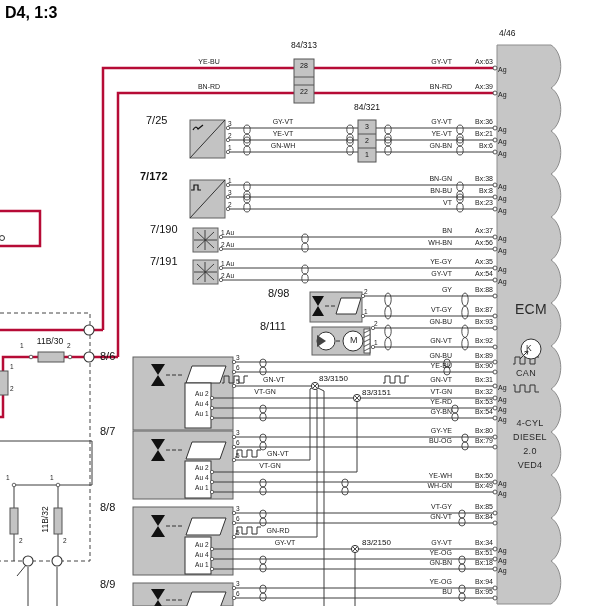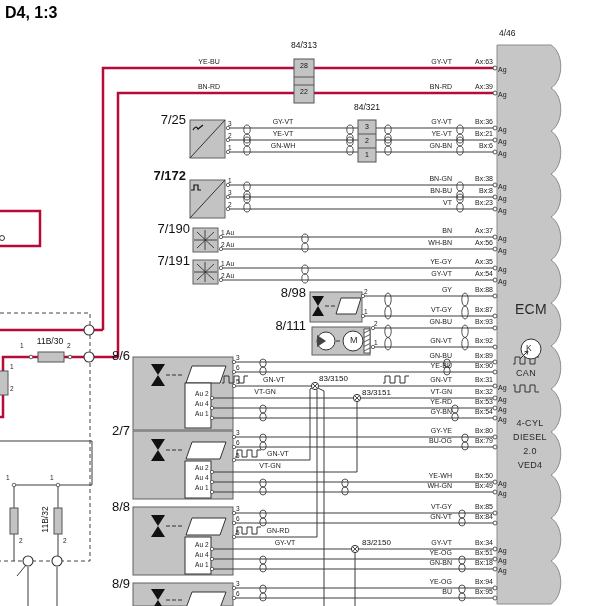--- a/index.html
+++ b/index.html
@@ -3,21 +3,21 @@
 <meta charset="utf-8">
 <style>
   body{margin:0;background:#888}
   #stage{position:relative;width:602px;height:606px;background:#fff;overflow:hidden;
          font-family:"Liberation Sans", sans-serif;}
   #wiresvg{position:absolute;left:0;top:0}
   #labels div{position:absolute;white-space:nowrap}
   .lbl{font-size:7px;line-height:8px;color:#1a1a1a}
   .ctr{text-align:center}
   .rt{text-align:right}
-  .cid{font-size:13px;line-height:10px;color:#111;text-align:right}
+  .cid{font-size:11px;line-height:10px;color:#111;}
   .digit{font-size:6.5px;line-height:7px;color:#1a1a1a}
   .conn{font-size:8.5px;line-height:9px;color:#111}
   .spl{font-size:8px;line-height:9px;color:#111}
   .cell{font-size:7px;line-height:8px;color:#111;text-align:center}
   .ecmt{font-size:9px;line-height:10px;color:#2a2a2a;text-align:center;letter-spacing:.3px}
   .ttl{font-size:16px;line-height:18px;font-weight:bold;color:#000}
   .rot{transform:rotate(-90deg)}
 </style>
 </head>
 <body>
@@ -433,21 +433,21 @@
       <div class="lbl rt" style="left: 452px; top: 578px; width: 41px;">Bx:94</div>
       <div class="lbl rt" style="left: 398px; top: 588px; width: 54px;">BU</div>
       <div class="lbl rt" style="left: 452px; top: 588px; width: 41px;">Bx:95</div>
       <div class="cid" style="left: 146px; top: 115px; width: 40px;">7/25</div>
       <div class="cid" style="left: 140px; top: 171px; width: 46px; font-weight: bold;">7/172</div>
       <div class="cid" style="left: 150px; top: 224px; width: 40px;">7/190</div>
       <div class="cid" style="left: 150px; top: 256px; width: 40px;">7/191</div>
       <div class="cid" style="left: 268px; top: 288px; width: 38px;">8/98</div>
       <div class="cid" style="left: 260px; top: 321px; width: 46px;">8/111</div>
       <div class="cid" style="left: 100px; top: 351px; width: 30px;">8/6</div>
-      <div class="cid" style="left: 100px; top: 426px; width: 30px;">2/7</div>
+      <div class="cid" style="left: 100px; top: 426px; width: 30px;">8/7</div>
       <div class="cid" style="left: 100px; top: 502px; width: 30px;">8/8</div>
       <div class="cid" style="left: 100px; top: 579px; width: 30px;">8/9</div>
       <div class="digit" style="left: 228px; top: 120px; width: 22px;">3</div>
       <div class="digit" style="left: 228px; top: 132px; width: 22px;">2</div>
       <div class="digit" style="left: 228px; top: 144px; width: 22px;">1</div>
       <div class="digit" style="left: 228px; top: 177px; width: 22px;">1</div>
       <div class="digit" style="left: 228px; top: 189px; width: 22px;">3</div>
       <div class="digit" style="left: 228px; top: 201px; width: 22px;">2</div>
       <div class="digit" style="left: 221px; top: 229px; width: 22px;">1 Au</div>
       <div class="digit" style="left: 221px; top: 241px; width: 22px;">2 Au</div>

